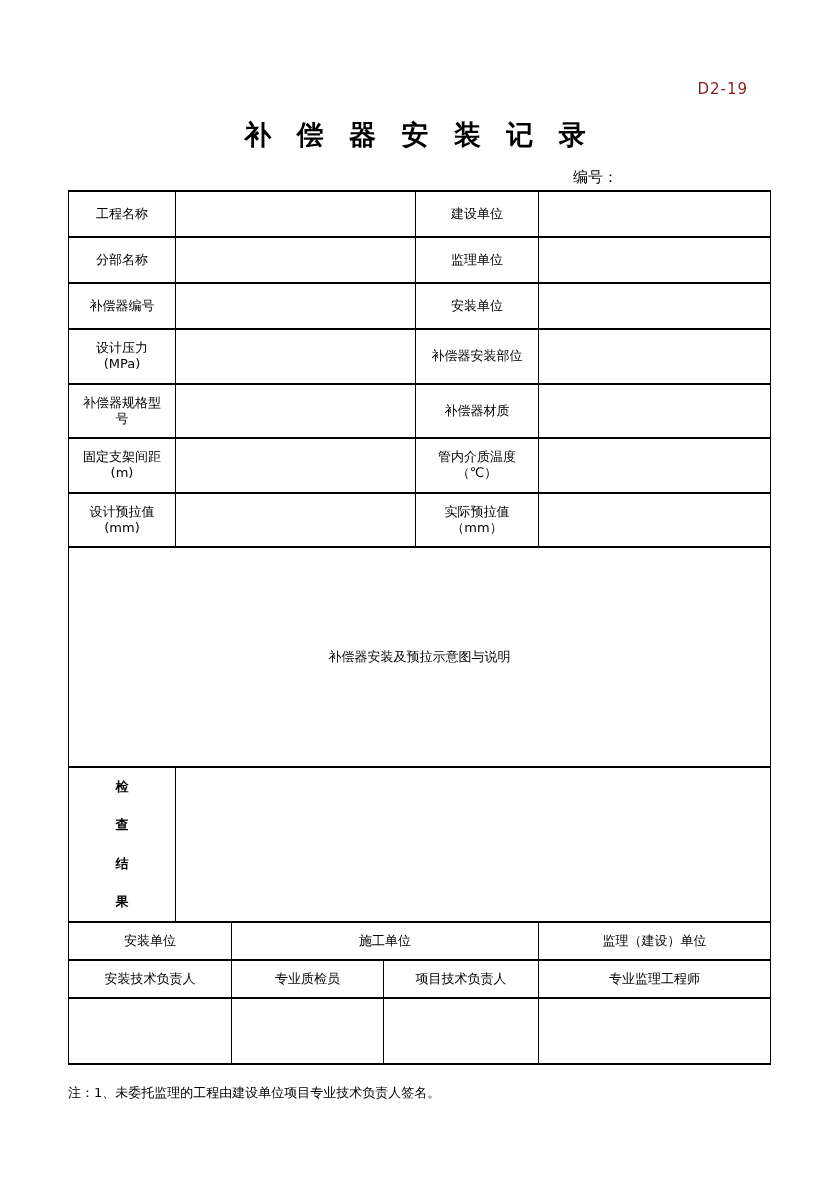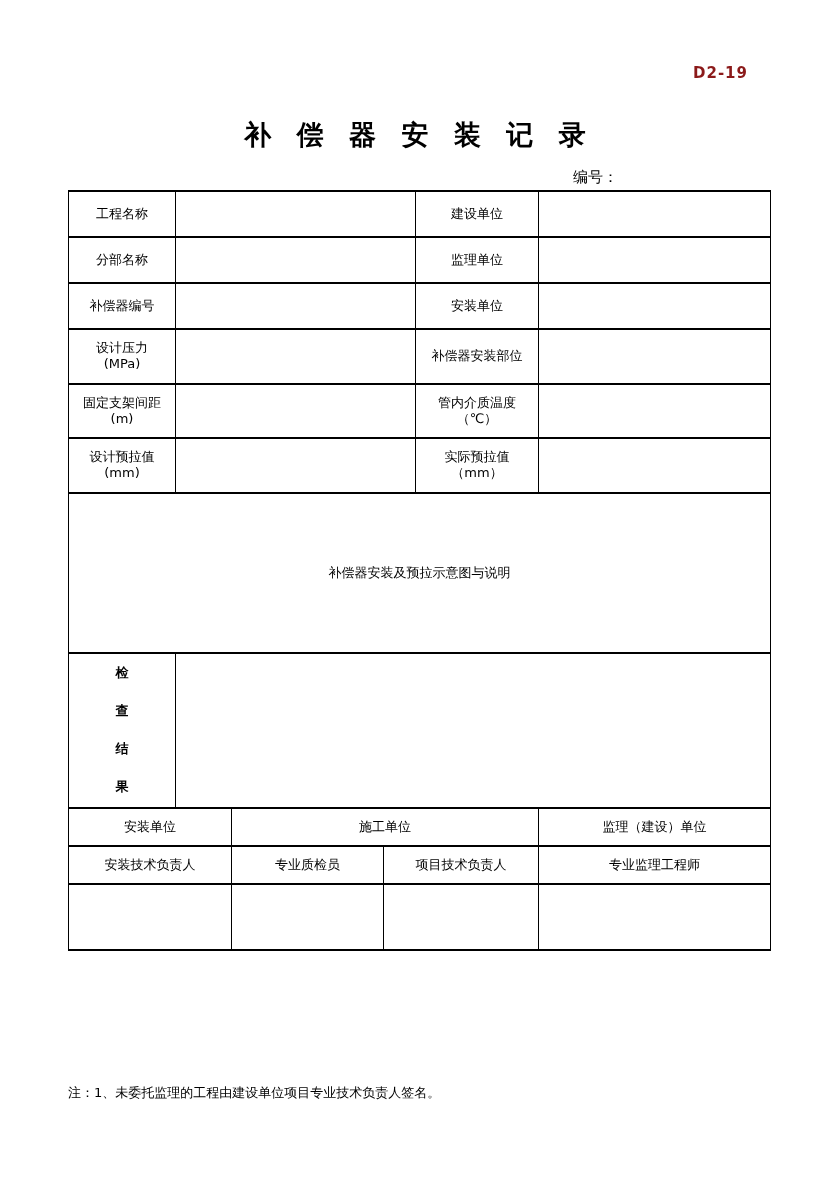--- a/index.html
+++ b/index.html
@@ -7,24 +7,24 @@
   .page {
     position: relative;
     width: 838px;
     height: 1186px;
     background: #ffffff;
     font-family: "DejaVu Sans", "Liberation Sans", sans-serif;
     color: #000000;
   }
   .doc-code {
     position: absolute;
-    top: 64px;
+    top: 80px;
     right: 90px;
     font-size: 15px;
-    font-weight: bold;
+    font-weight: normal;
     letter-spacing: 1px;
     color: #8B1A1A;
   }
   .page-title {
     position: absolute;
     top: 117px;
     left: 0;
     width: 100%;
     text-align: center;
     font-size: 27px;
@@ -51,21 +51,21 @@
     border: solid #000000;
     border-width: 2px 1px;
     font-size: 13px;
     text-align: center;
     vertical-align: middle;
     overflow: hidden;
   }
   td.lbl { white-space: pre-line; line-height: 1.25; padding: 10px; }
   tr.r-info td { height: 46px; }
   td.diagram-cell {
-    height: 160px;
+    height: 220px;
     text-align: left;
     vertical-align: top;
     padding: 6px 20px;
   }
   td.check-label-cell { height: 155px; padding: 10px 0; }
   .check-vert {
     display: flex;
     flex-direction: column;
     justify-content: space-between;
     align-items: center;
@@ -121,20 +121,26 @@
       <td class="lbl">安装单位</td>
       <td class="val"></td>
     </tr>
     <tr class="r-info">
       <td class="lbl">设计压力(MPa)</td>
       <td class="val" colspan="3"></td>
       <td class="lbl">补偿器安装部位</td>
       <td class="val"></td>
     </tr>
     <tr class="r-info">
+      <td class="lbl">补偿器规格型号</td>
+      <td class="val" colspan="3"></td>
+      <td class="lbl">补偿器材质</td>
+      <td class="val"></td>
+    </tr>
+    <tr class="r-info">
       <td class="lbl">固定支架间距(m)</td>
       <td class="val" colspan="3"></td>
       <td class="lbl">管内介质温度
 （℃）</td>
       <td class="val"></td>
     </tr>
     <tr class="r-info">
       <td class="lbl">设计预拉值(mm)</td>
       <td class="val" colspan="3"></td>
       <td class="lbl">实际预拉值

